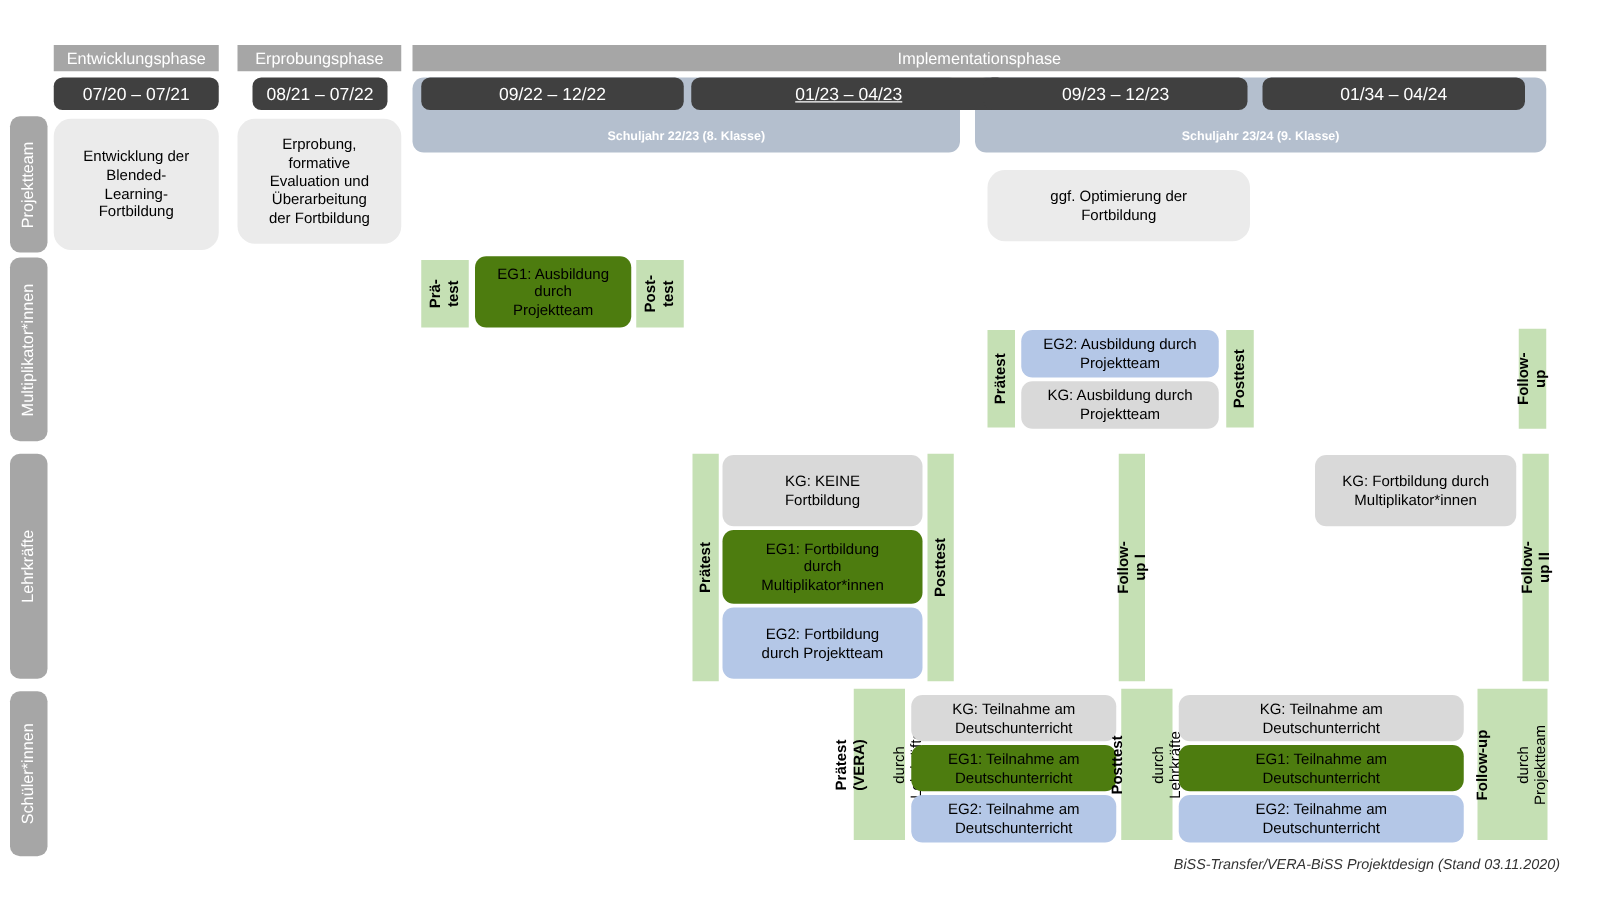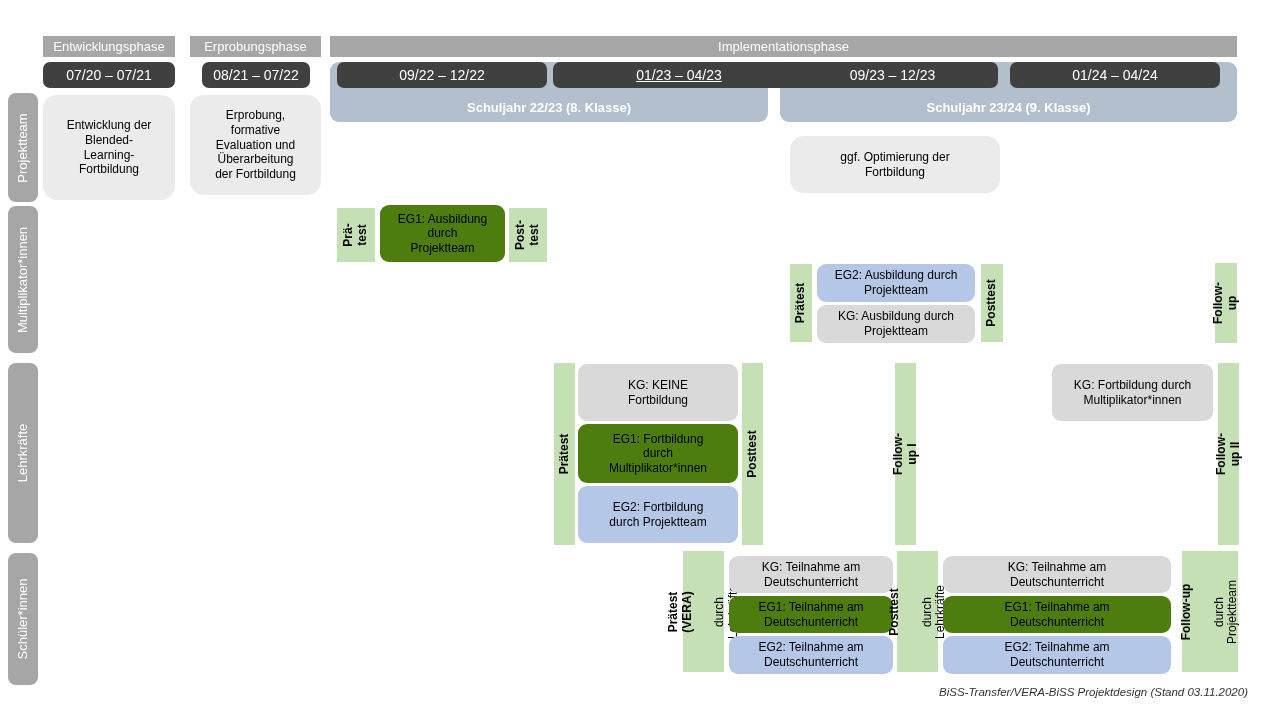--- a/index.html
+++ b/index.html
@@ -2,21 +2,21 @@
 <html><head>
 <meta charset="utf-8">
 <style>
   html,body{margin:0;padding:0;background:#fff;}
   .canvas{position:relative;width:1280px;height:720px;background:#ffffff;
           font-family:"Liberation Sans",sans-serif;color:#000;overflow:hidden;}
   .abs{position:absolute;box-sizing:border-box;}
   
   .phase{background:#a6a6a6;color:#fff;font-size:13px;display:flex;align-items:center;justify-content:center;}
   
-  .year{background:#b4bfce;border-radius:9px;color:#fff;font-weight:bold;font-size:13px;
+  .year{background:#b4bfce;border-radius:9px;color:#fff;font-weight:bold;font-size:10px;
         display:flex;align-items:flex-end;justify-content:center;padding-bottom:7px;}
   .date{background:#404040;color:#fff;font-size:14px;border-radius:7px;
         display:flex;align-items:center;justify-content:center;}
   
   .rlabel{background:#a6a6a6;border-radius:8px;color:#fff;}
   
   .cbox{display:flex;align-items:center;justify-content:center;text-align:center;
         white-space:pre-line;line-height:1.22;font-size:12px;}
   .boxlight{background:#ebebeb;border-radius:14px;}
   .boxgray{background:#d9d9d9;border-radius:9px;}
@@ -44,21 +44,21 @@
   <div class="abs phase" style="left:330px;top:36px;width:907px;height:21px;">Implementationsphase</div>
 
   <div class="abs year" style="left:330px;top:62px;width:438px;height:60px;">Schuljahr 22/23 (8. Klasse)</div>
   <div class="abs year" style="left:780px;top:62px;width:457px;height:60px;">Schuljahr 23/24 (9. Klasse)</div>
 
   <div class="abs date" style="left:43px;top:62px;width:132px;height:26px;">07/20 – 07/21</div>
   <div class="abs date" style="left:202px;top:62px;width:108px;height:26px;">08/21 – 07/22</div>
   <div class="abs date" style="left:337px;top:62px;width:210px;height:26px;">09/22 – 12/22</div>
   <div class="abs date" style="left:553px;top:62px;width:252px;height:26px;text-decoration:underline;">01/23 – 04/23</div>
   <div class="abs date" style="left:787px;top:62px;width:211px;height:26px;">09/23 – 12/23</div>
-  <div class="abs date" style="left:1010px;top:62px;width:210px;height:26px;">01/24 – 04/24</div>
+  <div class="abs date" style="left:1010px;top:62px;width:210px;height:26px;">01/34 – 04/24</div>
 
   <div class="abs rlabel" style="left:8px;top:93px;width:30px;height:109px;">
     <div class="vtext vlabel">Projektteam</div>
   </div>
   <div class="abs rlabel" style="left:8px;top:206px;width:30px;height:147px;">
     <div class="vtext vlabel">Multiplikator*innen</div>
   </div>
   <div class="abs rlabel" style="left:8px;top:363px;width:30px;height:180px;">
     <div class="vtext vlabel">Lehrkräfte</div>
   </div>

